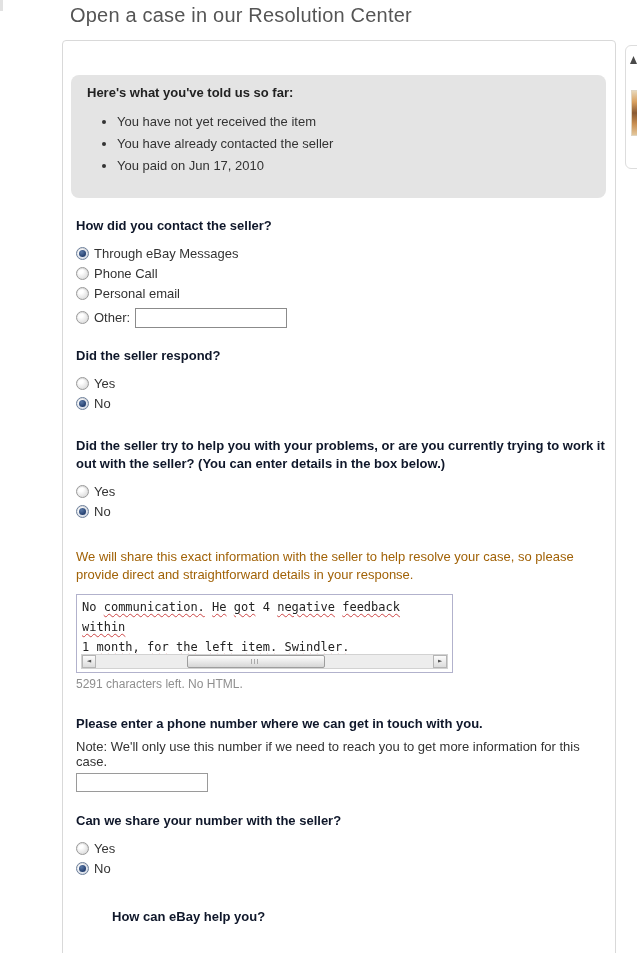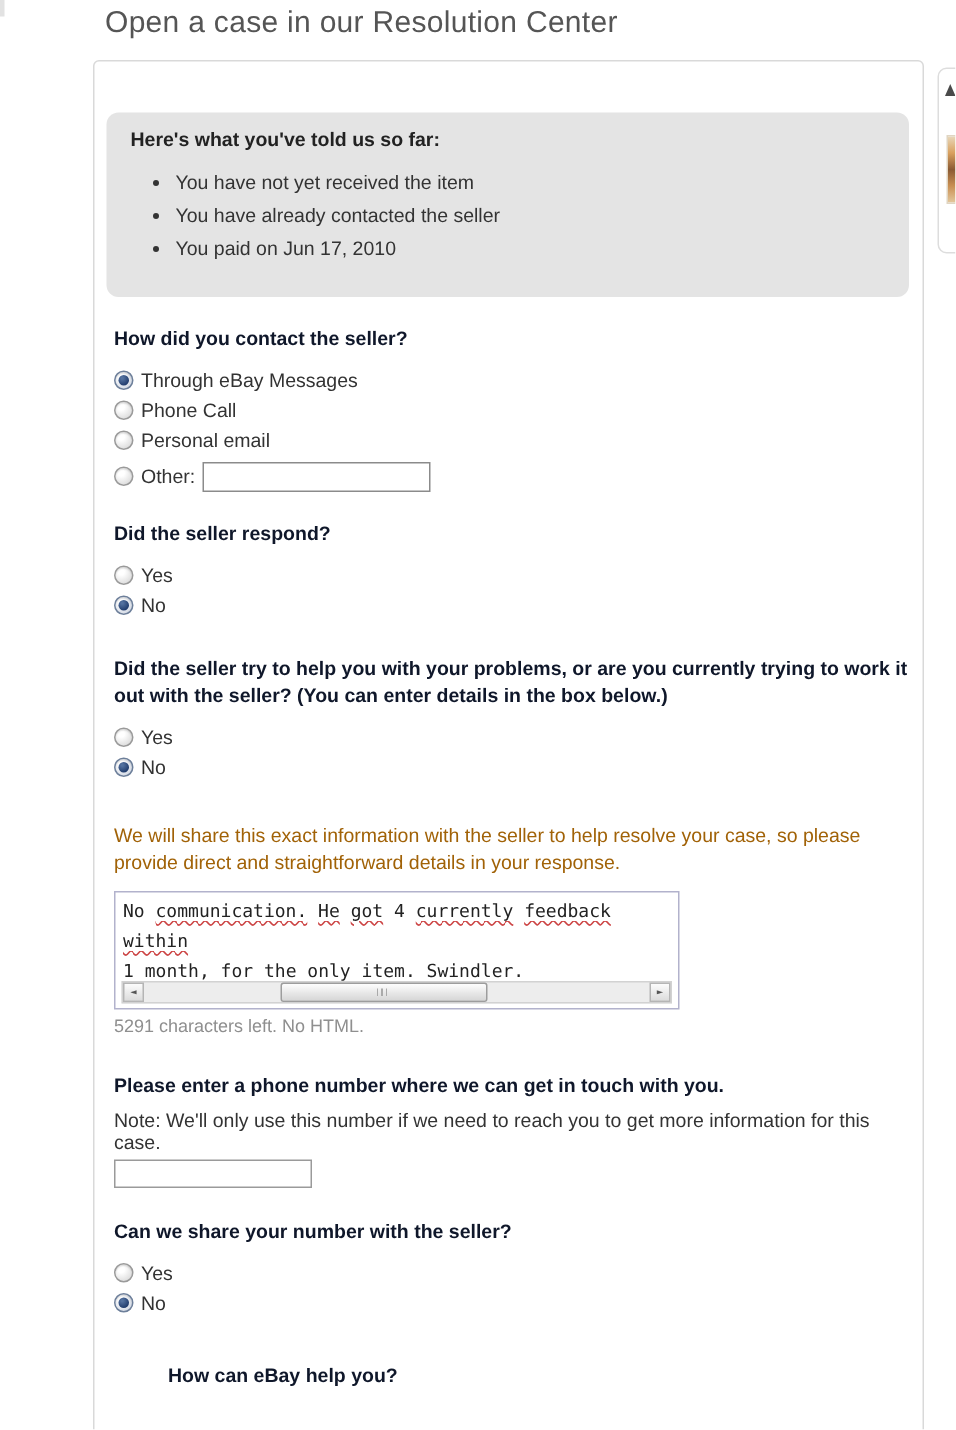--- a/index.html
+++ b/index.html
@@ -201,22 +201,22 @@
           <div class="option-row">
             <span class="radio checked"></span>
             <span class="option-label">No</span>
           </div>
         </div>
     </div>
 
     <div class="section" style="margin-top:27px;">
       <div class="q-desc">We will share this exact information with the seller to help resolve your case, so please provide direct and straightforward details in your response.</div>
       <div class="ta-wrap">
-        <div><span>No</span> <span class="misspelled">communication.</span> <span class="misspelled">He</span> <span class="misspelled">got</span> <span>4</span> <span class="misspelled">currently</span> <span class="misspelled">feedback</span> <span class="misspelled">within</span></div>
-          <div><span>1</span> <span class="misspelled">month,</span> <span class="misspelled">for</span> <span class="misspelled">the</span> <span class="misspelled">only</span> <span class="misspelled">item.</span> <span class="misspelled">Swindler.</span></div>
+        <div><span>No</span> <span class="misspelled">communication.</span> <span class="misspelled">He</span> <span class="misspelled">got</span> <span>4</span> <span class="misspelled">negative</span> <span class="misspelled">feedback</span> <span class="misspelled">within</span></div>
+          <div><span>1</span> <span class="misspelled">month,</span> <span class="misspelled">for</span> <span class="misspelled">the</span> <span class="misspelled">left</span> <span class="misspelled">item.</span> <span class="misspelled">Swindler.</span></div>
           <div class="ta-scrollbar">
           <div class="sb-btn">◄</div>
           <div class="sb-track">
             <div class="sb-thumb"></div>
           </div>
           <div class="sb-btn">►</div>
         </div>
       </div>
       <div class="chars-left">5291 characters left. No HTML.</div>
     </div>

